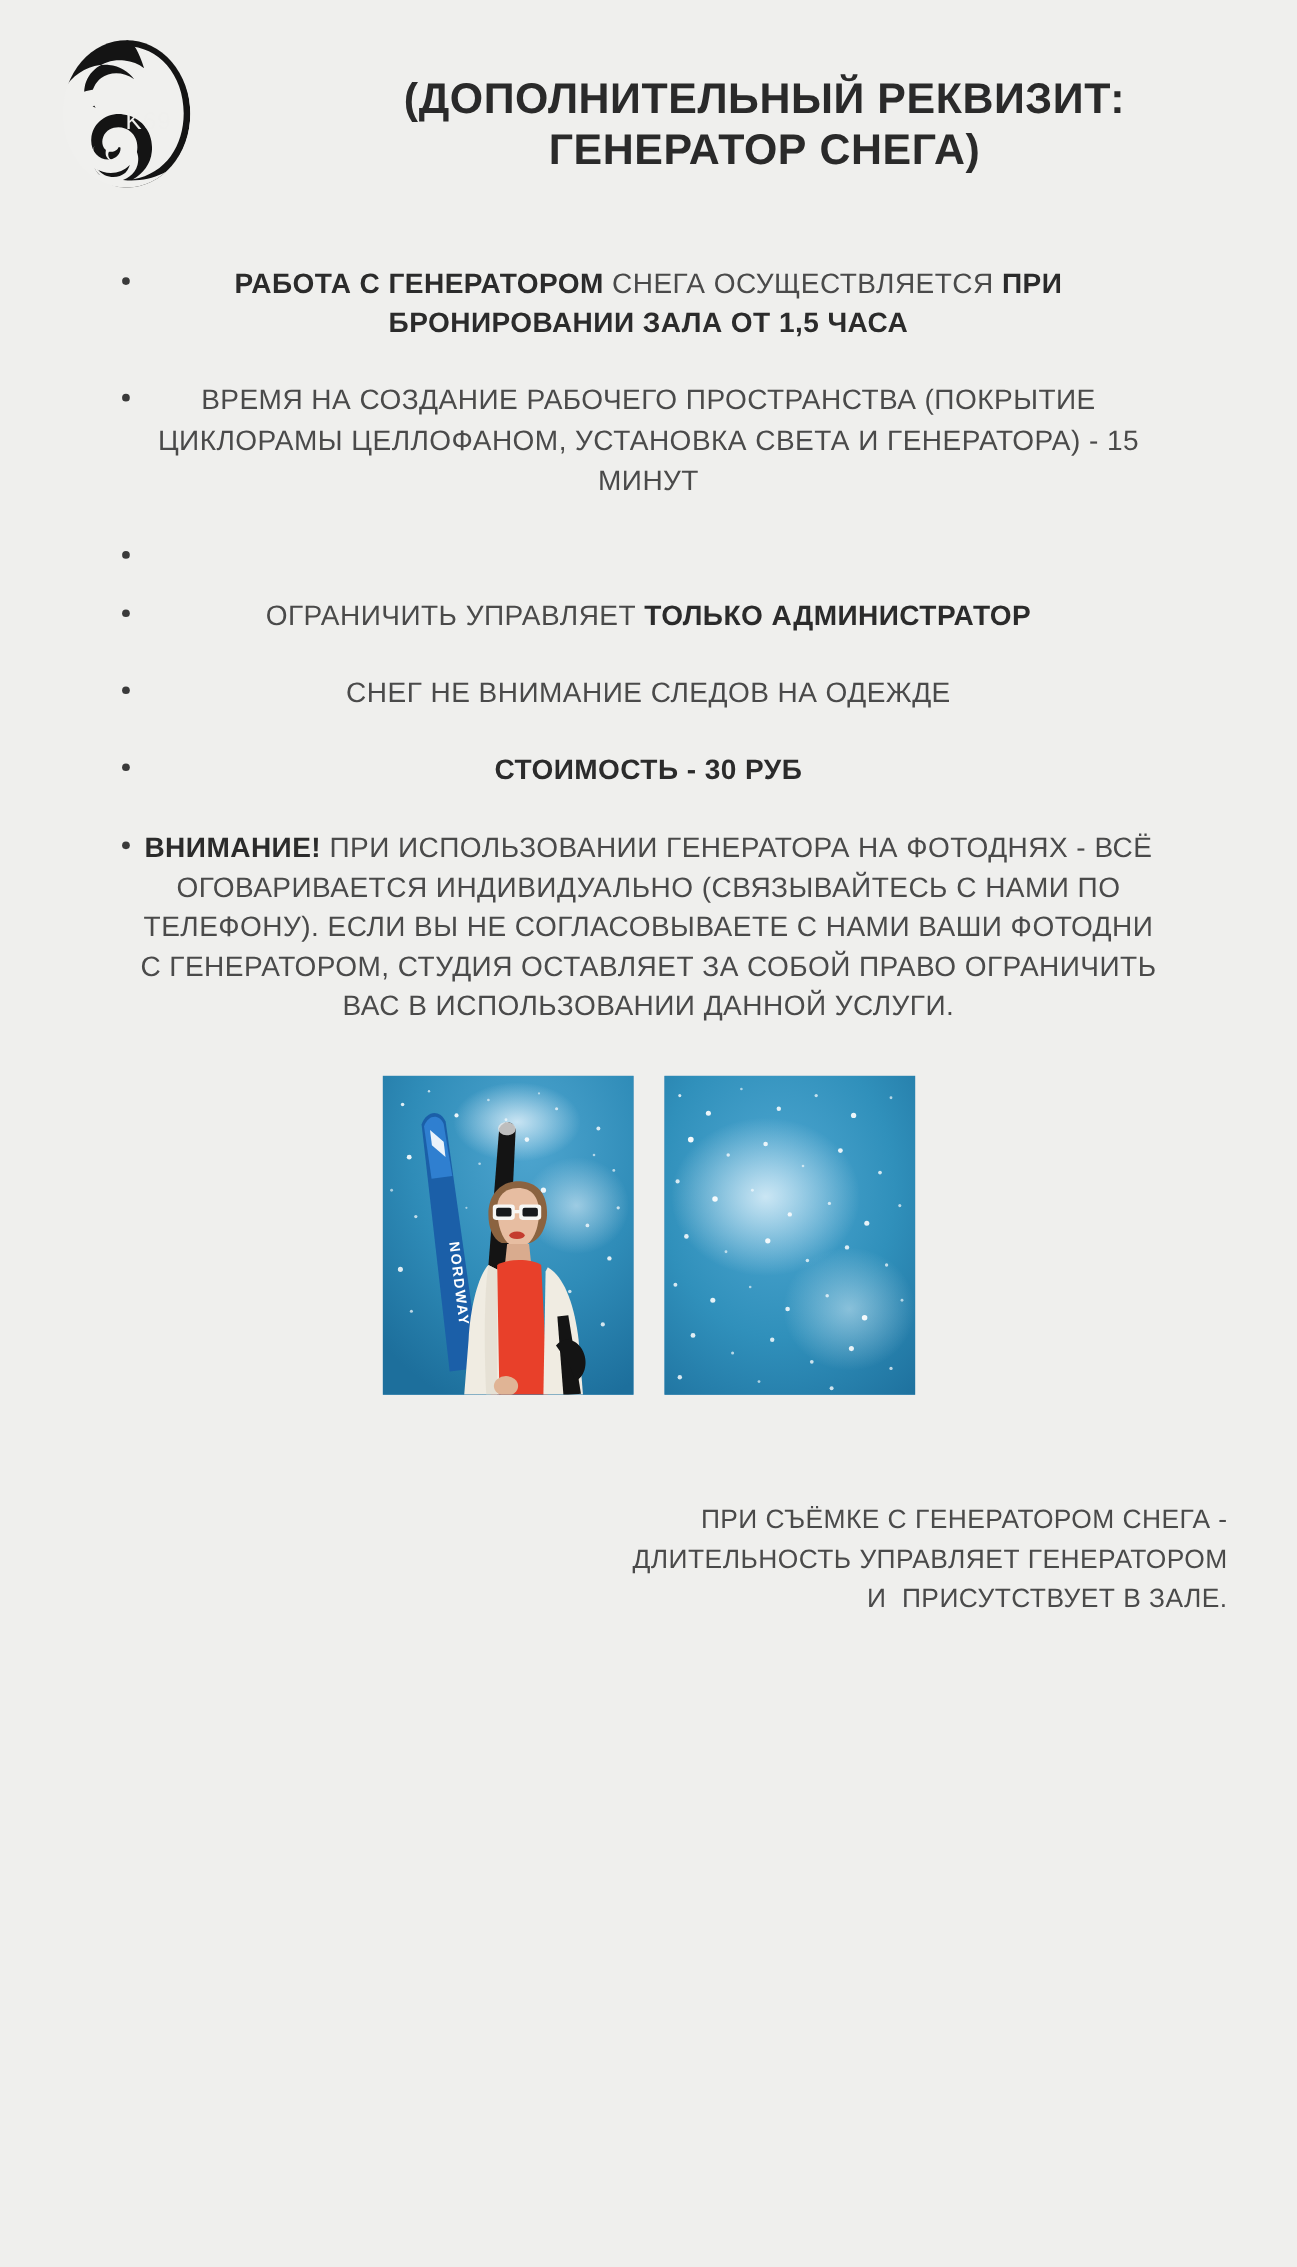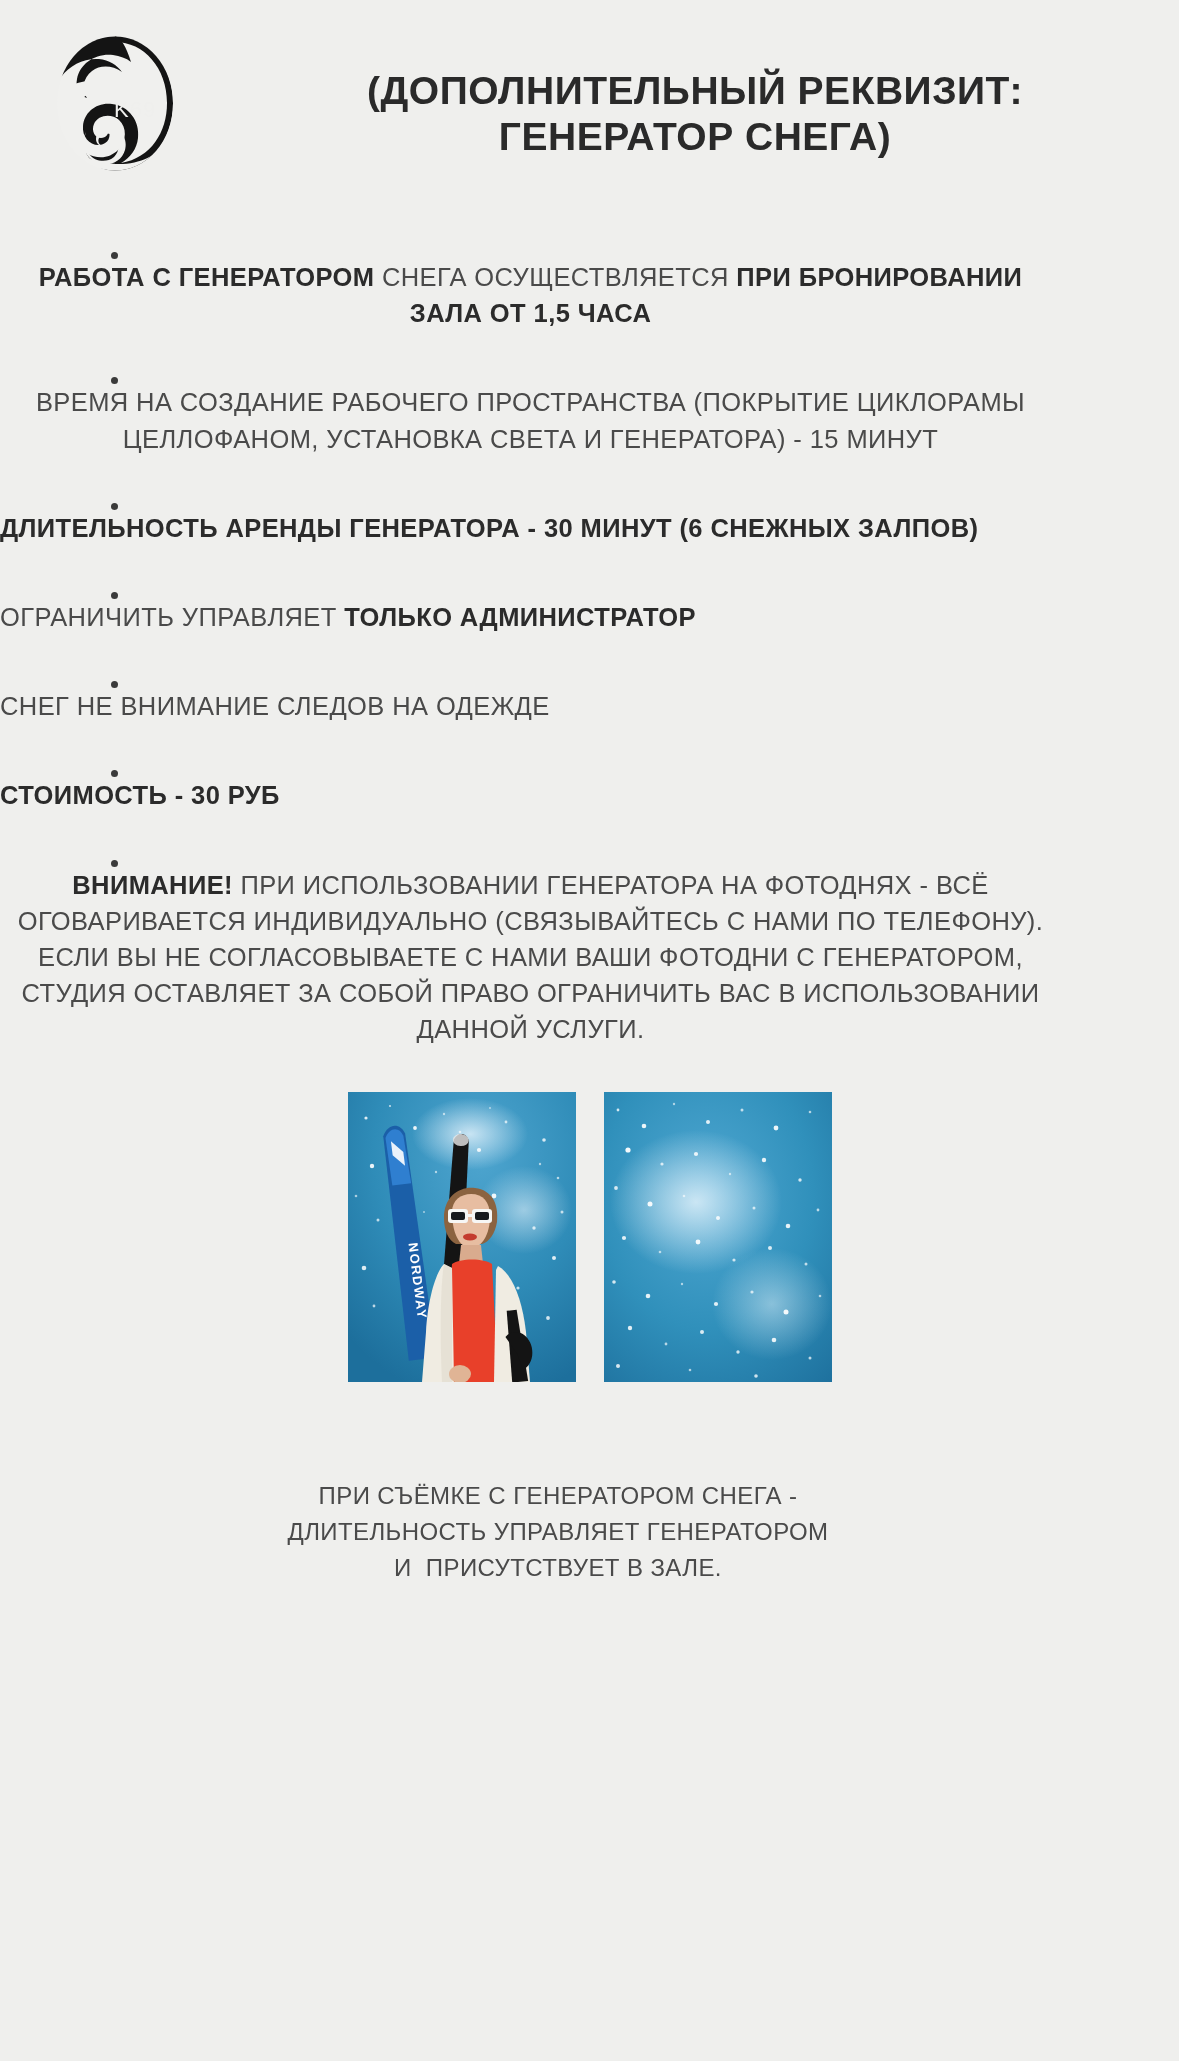--- a/index.html
+++ b/index.html
@@ -57,21 +57,20 @@
   
   .bullets {
     margin: 0;
     padding: 55px 0 0 0;
     list-style: none;
   }
   .bullet-row {
     display: flex;
     align-items: flex-start;
     margin-bottom: 34px;
-    flex-direction: column;
   }
   .bullet-dot-cell {
     width: 118px;
     min-width: 118px;
     display: flex;
     justify-content: flex-end;
     padding-top: 12px;
     box-sizing: border-box;
   }
   .dot {
@@ -114,21 +113,21 @@
     position: relative;
     overflow: hidden;
     background: #2b7fae;
   }
   .photo svg { display:block; width:100%; height:100%; }
 
   
   .footer-caption {
     margin-top: 96px;
     padding-right: 63px;
-    text-align: center;
+    text-align: right;
     font-size: 24px;
     line-height: 1.5;
     letter-spacing: 0.4px;
     color: #4a4a4a;
   }
   .footer-caption div { white-space: pre; }
 </style>
 </head>
 <body>
 
@@ -225,21 +224,20 @@
     <li class="bullet-row">
       <span class="bullet-dot-cell">
         <span class="dot"></span>
       </span>
       <span class="bullet-text"><span>ВРЕМЯ НА СОЗДАНИЕ РАБОЧЕГО ПРОСТРАНСТВА (ПОКРЫТИЕ ЦИКЛОРАМЫ ЦЕЛЛОФАНОМ, УСТАНОВКА СВЕТА И ГЕНЕРАТОРА) - 15 МИНУТ</span></span>
     </li>
     <li class="bullet-row">
       <span class="bullet-dot-cell">
         <span class="dot"></span>
       </span>
-      <span class="bullet-text all-bold"><span>ДЛИТЕЛЬНОСТЬ АРЕНДЫ ГЕНЕРАТОРА - 30 МИНУТ (6 СНЕЖНЫХ ЗАЛПОВ)</span></span>
     </li>
     <li class="bullet-row">
       <span class="bullet-dot-cell">
         <span class="dot"></span>
       </span>
       <span class="bullet-text"><span>ОГРАНИЧИТЬ УПРАВЛЯЕТ </span><span class="b">ТОЛЬКО АДМИНИСТРАТОР</span></span>
     </li>
     <li class="bullet-row">
       <span class="bullet-dot-cell">
         <span class="dot"></span>

